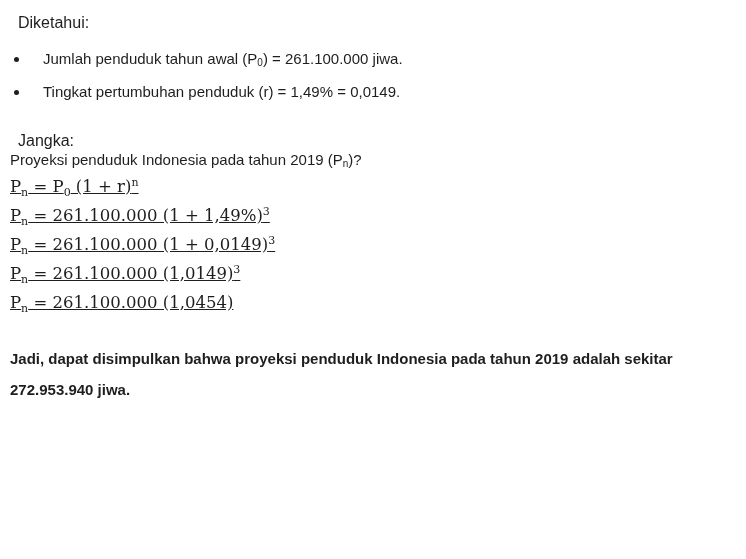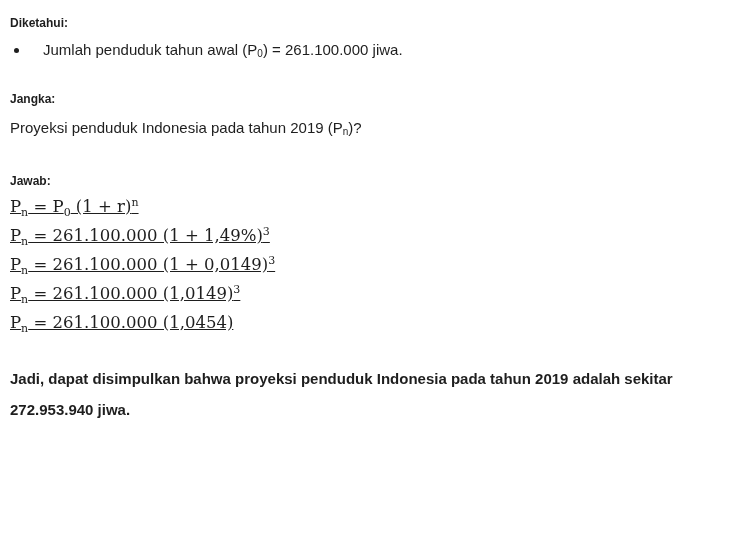--- a/index.html
+++ b/index.html
@@ -6,49 +6,49 @@
   html, body { width: 746px; height: 559px; }
   body {
     background: #ffffff;
     color: #1e1e1e;
     font-family: "Liberation Sans", sans-serif;
     font-size: 15px;
     padding: 12px 10px 0 10px;
     overflow: hidden;
   }
   .heading {
-    font-weight: bold;
-    font-size: 12px;
+    font-weight: normal;
+    font-size: 16px;
     line-height: 18px;
+    margin-left: 8px;
   }
   .heading-known { margin-top: 2px; }
   .heading-asked { margin-top: 30px; }
   .heading-answer { margin-top: 34px; }
   ul.known-list {
-    margin-top: 8px;
+    margin-top: 17px;
     list-style: none;
   }
   ul.known-list li {
     position: relative;
     padding-left: 33px;
     line-height: 20px;
     margin-bottom: 13px;
   }
   ul.known-list li::before {
     content: "";
     position: absolute;
     left: 4px;
     top: 8px;
     width: 5px;
     height: 5px;
     border-radius: 50%;
     background: #1e1e1e;
   }
   p.body-line {
-    margin-top: 10px;
     line-height: 20px;
   }
   .formula-block { margin-top: 2px; text-decoration: underline; }
   .formula-line {
     font-family: "DejaVu Serif", "Liberation Serif", serif;
     font-size: 16.5px;
     height: 29px;
     line-height: 29px;
     white-space: nowrap;
   }
@@ -69,27 +69,29 @@
 <body>
 
 <div>
 
   <h2 class="heading heading-known">Diketahui:</h2>
 
   <ul class="known-list">
     <li>
       <span class="body-text"><span>Jumlah penduduk tahun awal (P</span><sub>0</sub><span>) = 261.100.000 jiwa.</span></span>
     </li>
+    <li>
+      <span class="body-text"><span>Tingkat pertumbuhan penduduk (r) = 1,49% = 0,0149.</span></span>
+    </li>
   </ul>
 
   <h2 class="heading heading-asked">Jangka:</h2>
 
   <p class="body-line body-text"><span>Proyeksi penduduk Indonesia pada tahun 2019 (P</span><sub>n</sub><span>)?</span></p>
 
-  <h2 class="heading heading-answer">Jawab:</h2>
 
 
   <div class="formula-block">
     <div class="formula-line"><span>P</span><sub>n</sub><span> = P</span><sub>0</sub><span> (1 + r)</span><sup>n</sup></div>
     <div class="formula-line"><span>P</span><sub>n</sub><span> = 261.100.000 (1 + 1,49%)</span><sup>3</sup></div>
     <div class="formula-line"><span>P</span><sub>n</sub><span> = 261.100.000 (1 + 0,0149)</span><sup>3</sup></div>
     <div class="formula-line"><span>P</span><sub>n</sub><span> = 261.100.000 (1,0149)</span><sup>3</sup></div>
     <div class="formula-line"><span>P</span><sub>n</sub><span> = 261.100.000 (1,0454)</span></div>
   </div>
 

